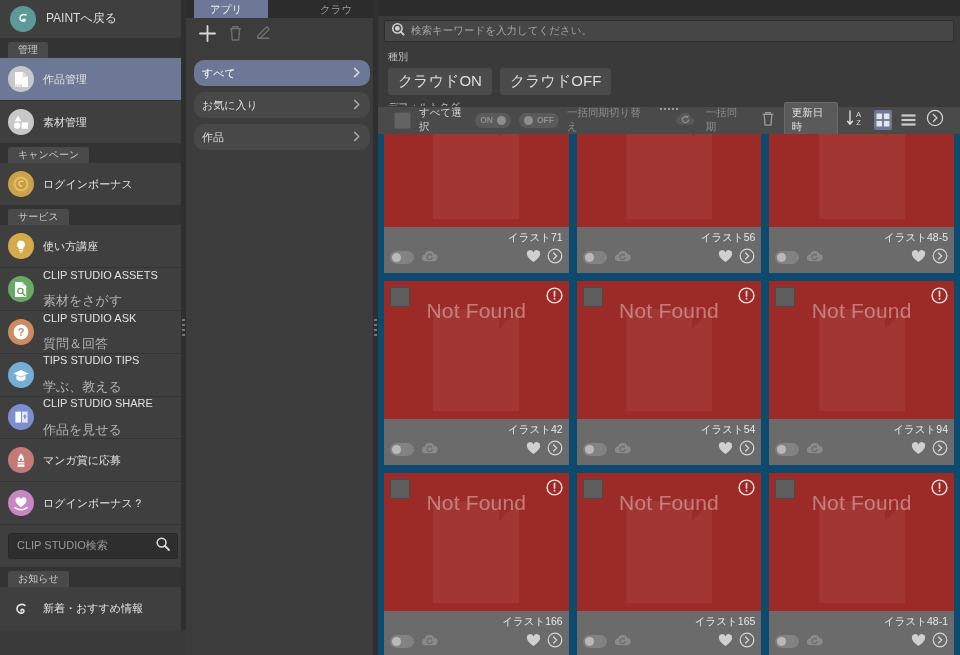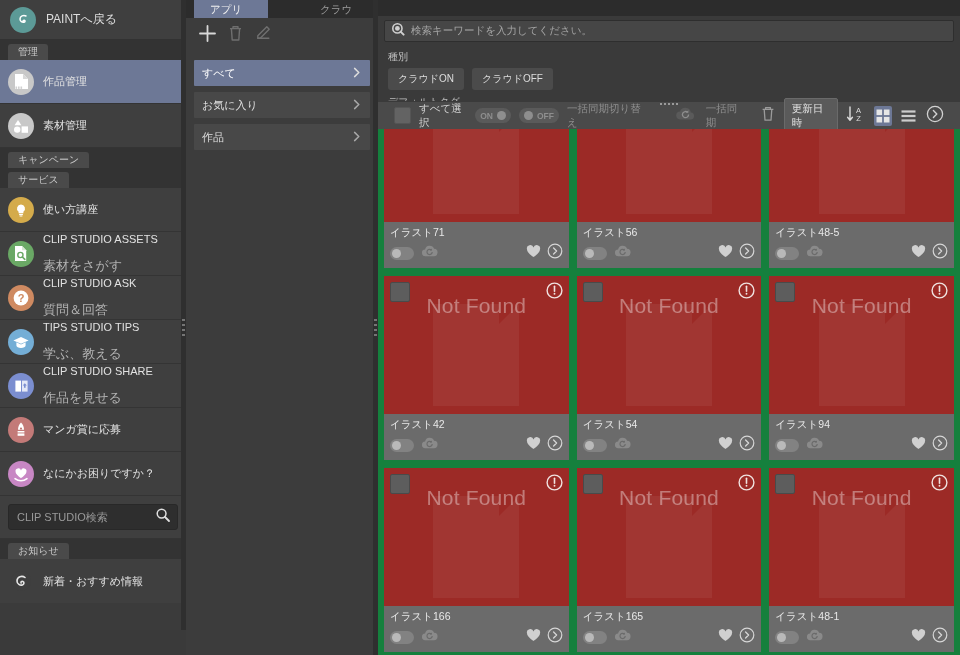--- a/index.html
+++ b/index.html
@@ -92,21 +92,21 @@
     font-size: 10.5px; padding: 0 16px; height: 18px; line-height: 18px;
     color: #9d9d9d; background: #2c2c2c;
   }
   .tab.active { background: #6d7896; color: #f0f0f0; }
   .p2-toolbar {
     height: 34px; display: flex; align-items: center; gap: 10px;
     padding-left: 12px; background: #3c3c3c;
   }
   .p2-list { padding: 8px 8px 0 8px; display: flex; flex-direction: column; gap: 6px; }
   .p2-row {
-    height: 26px; border-radius: 1px; background: #484848;
+    height: 26px; border-radius: 10px; background: #484848;
     display: flex; align-items: center; justify-content: space-between;
     padding: 0 8px; font-size: 11px; color: #dedede;
   }
   .p2-row.selected { background: #6d7896; color: #ffffff; }
   .p2-splitter {
     position: absolute; right: 0; top: 0; width: 5px; height: 655px;
     background: #2f2f2f; display: flex; align-items: center; justify-content: center;
   }
 
   
@@ -119,21 +119,21 @@
   .searchbar {
     height: 22px; background: #464646; border: 1px solid #2e2e2e;
     border-radius: 2px; display: flex; align-items: center; gap: 6px;
     padding-left: 6px;
   }
   .searchbar-ph { font-size: 10.5px; color: #a5a5a5; }
   .filters { background: #3a3a3a; padding: 4px 10px 0 10px; position: relative; }
   .filter-label { font-size: 10px; color: #c4c4c4; margin-bottom: 4px; }
   .chips { display: flex; gap: 8px; }
   .chip {
-    font-size: 10px; color: #dedede; background: #4b4b4b;
+    font-size: 15px; color: #dedede; background: #4b4b4b;
     border-radius: 3px; padding: 4px 10px;
   }
   .filter-cut { font-size: 10px; color: #bdbdbd; margin-top: 5px; height: 6px; overflow: hidden; }
 
   .list-toolbar {
     height: 28px; background: #4a4a4a; display: flex; align-items: center;
     padding: 0 16px; gap: 8px; position: relative;
     border-top: 1px solid #3a3a3a;
   }
   .lt-dots {
@@ -159,22 +159,22 @@
   }
   .viewbtn {
     width: 20px; height: 20px; display: flex; align-items: center; justify-content: center;
     border-radius: 2px;
   }
   .viewbtn.active { background: #6d7896; }
   .spacer { flex: 1 1 auto; }
 
   
   .grid-area {
-    flex: 1 1 auto; overflow: hidden; background: #15803d;
-    padding: 0 6px; position: relative;
+    flex: 1 1 auto; overflow: hidden; background: #0c4a6e;
+    padding: 0 6px; position: relative; text-align: right;
   }
   .grid {
     display: grid; grid-template-columns: repeat(3, 1fr);
     gap: 8px 8px; margin-top: -45px;
   }
   .card { background: #6b6b6b; width: 100%; position: relative; }
   .thumb {
     height: 138px; background: #9c2a26; position: relative; overflow: hidden;
     display: flex; align-items: flex-start; justify-content: center;
   }
@@ -255,20 +255,32 @@
           </svg>
       </span>
       <span class="sb-txt">
         <span class="sb-title">素材管理</span>
       </span>
     </div>
 
     <div class="sb-section">
       <span>キャンペーン</span>
     </div>
+    <div class="sb-item">
+      <span class="sb-icon" style="background:#c9a24a">
+        <svg width="18" height="18" viewBox="0 0 18 18">
+            <circle cx="9" cy="9" r="7.6" fill="#e0bd61"></circle>
+            <circle cx="9" cy="9" r="5.2" fill="#c79a3e"></circle>
+            <path d="M11 6.5c-1.8-.9-4.2 0-4.2 2.1 0 1.7 1.6 2.6 2.8 2.3" fill="none" stroke="#f2e0ae" stroke-width="1.1" stroke-linecap="round"></path>
+          </svg>
+      </span>
+      <span class="sb-txt">
+        <span class="sb-title">ログインボーナス</span>
+      </span>
+    </div>
 
     <div class="sb-section">
       <span>サービス</span>
     </div>
 
     <div class="sb-item">
       <span class="sb-icon" style="background:#d4ab4b">
         <svg width="16" height="16" viewBox="0 0 16 16">
             <path d="M8 2.5a4 4 0 00-2.4 7.2v1.6h4.8V9.7A4 4 0 008 2.5z" fill="#fff"></path>
             <rect x="6.1" y="11.9" width="3.8" height="1.2" fill="#fff"></rect>
@@ -350,21 +362,21 @@
     </div>
 
     <div class="sb-item">
       <span class="sb-icon" style="background:#c887c4">
         <svg width="18" height="16" viewBox="0 0 18 16">
             <path d="M9 12.2S3.6 8.8 3.6 5.8A2.6 2.6 0 019 4.4a2.6 2.6 0 015.4 1.4c0 3-5.4 6.4-5.4 6.4z" fill="#fff"></path>
             <path d="M3 12.6c2 1.6 4 2.2 6 2.2s4-.6 6-2.2" fill="none" stroke="#fff" stroke-width="1.5" stroke-linecap="round"></path>
           </svg>
       </span>
       <span class="sb-txt">
-        <span class="sb-title">なにかお困りですか？</span>
+        <span class="sb-title">ログインボーナス？</span>
       </span>
     </div>
 
     <div class="sb-search-wrap">
       <div class="sb-search">
         <span class="sb-search-ph">CLIP STUDIO検索</span>
         <span>
           <svg width="16" height="16" viewBox="0 0 16 16">
               <circle cx="6.6" cy="6.6" r="4.4" fill="none" stroke="#e0e0e0" stroke-width="1.5"></circle>
               <path d="M10 10l4 4" stroke="#e0e0e0" stroke-width="1.8" stroke-linecap="round"></path>

